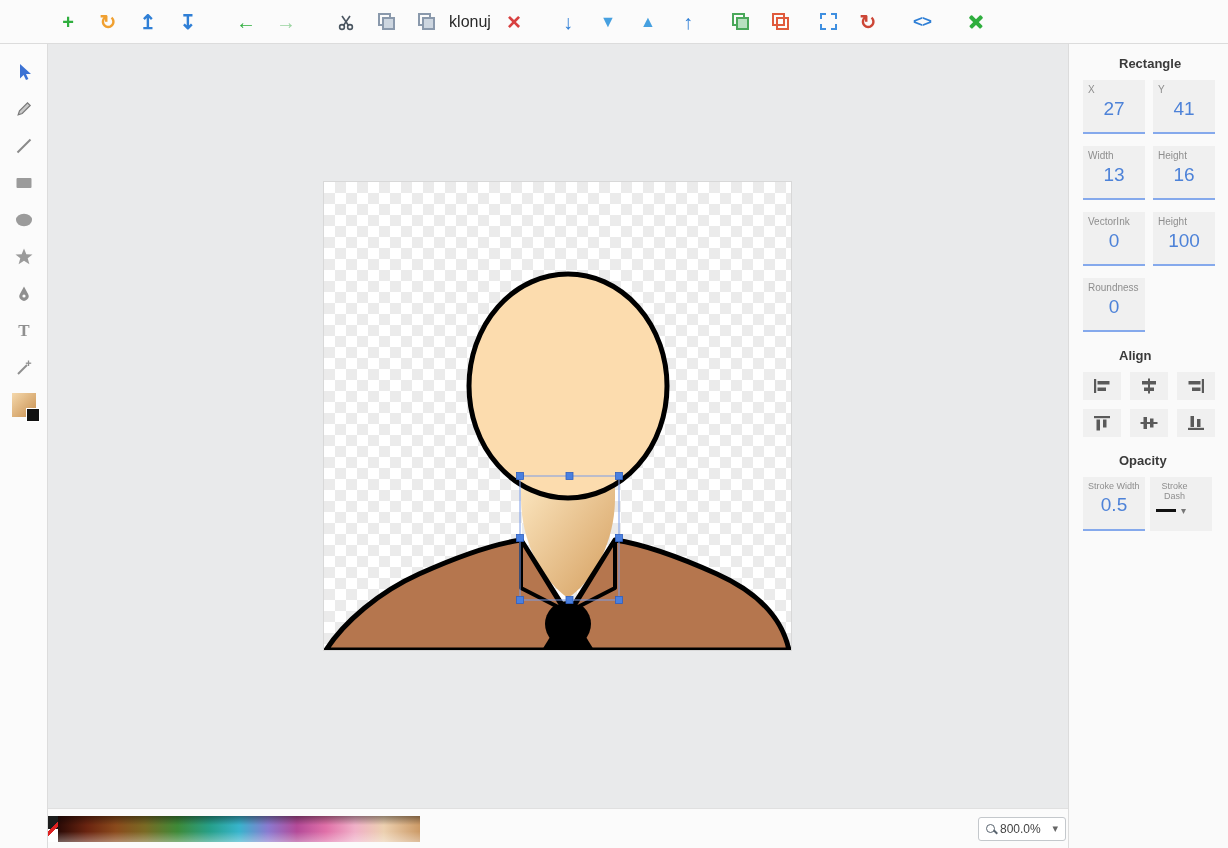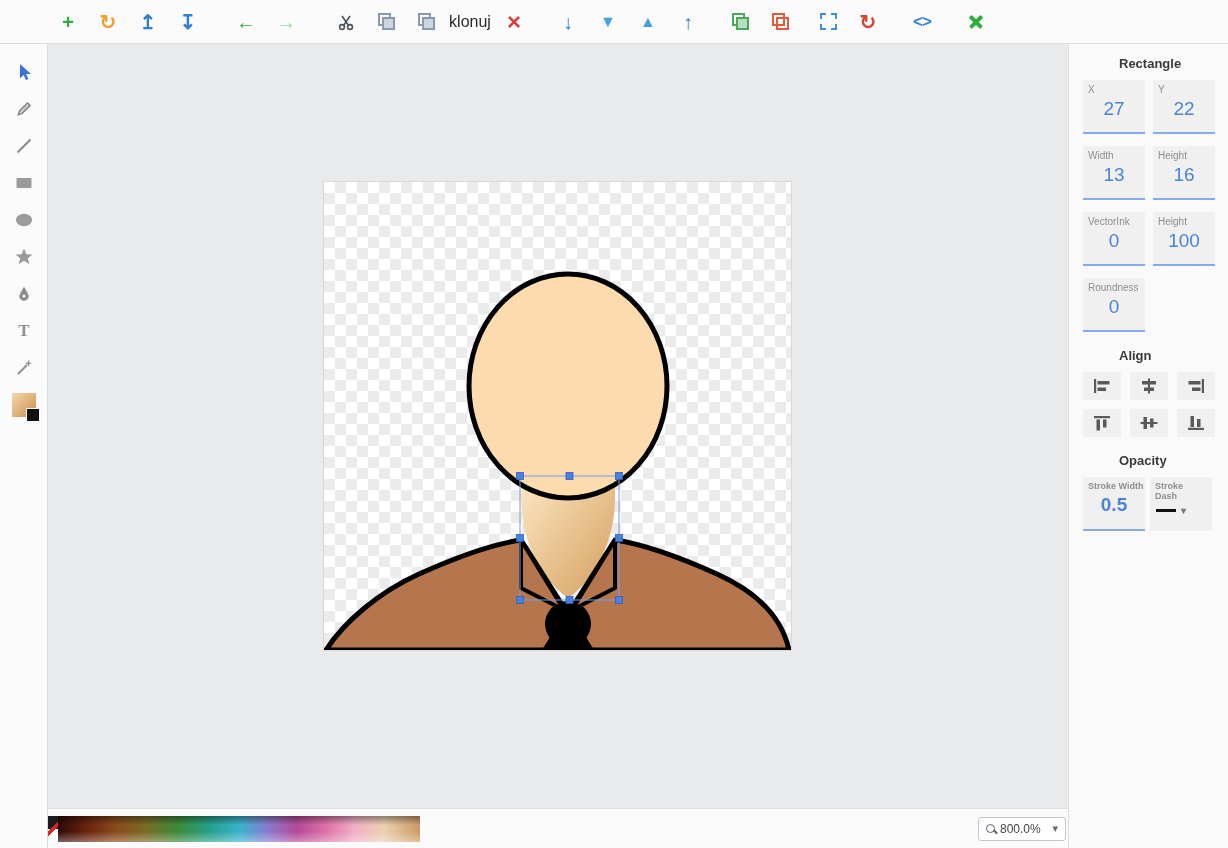--- a/index.html
+++ b/index.html
@@ -76,22 +76,22 @@
   
   .panel { width:160px; background:#fafafa; border-left:1px solid #dcdcdc; padding:12px 8px 0 14px; flex:0 0 auto; overflow:hidden; }
   .panel-title { font-size:13px; font-weight:bold; color:#3a3a3a; margin:0 0 9px 0;padding-left:36px; }
   .fields { display:flex; flex-wrap:wrap; gap:12px 8px; width:134px; margin-bottom:16px; }
   .field { width:62px; height:54px; background:#f0f0f0; border-bottom:2px solid #85a9ec; position:relative; }
   .f-label { font-size:10px; color:#8e8e8e; padding:4px 0 0 5px; white-space:nowrap; }
   .f-label.small { font-size:9px; }
   .f-value { font-size:19px; color:#4d82d8; text-align:center; margin-top:3px; }
   .align-grid { display:grid; grid-template-columns:repeat(3,38px); gap:9px 9px; width:134px; margin-bottom:16px; }
   .align-btn { height:28px; background:#f0f0f0; border:none; display:flex; align-items:center; justify-content:center; padding:0; }
-  .stroke-row { display:flex; gap:5px;font-weight:bold; }
-  .dash-field { width:62px; height:54px; background:#f0f0f0; position:relative; }
+  .stroke-row { display:flex; gap:5px; }
+  .dash-field { width:62px; height:54px; background:#f0f0f0; position:relative;text-align:center; }
   .dash-field .f-label { width:44px; white-space:normal; line-height:1.15; }
   .dash-content { display:flex; align-items:center; gap:5px; padding-left:6px; margin-top:3px; }
   .dash-line { width:20px; height:3px; background:#111; display:inline-block; }
   .dash-caret { color:#777; font-size:10px; }
 </style>
 </head>
 <body>
 
 <div class="app">
 
@@ -282,21 +282,21 @@
     <div class="panel">
       <div class="panel-title">Rectangle</div>
 
       <div class="fields">
         <div class="field">
           <div class="f-label">X</div>
           <div class="f-value">27</div>
         </div>
         <div class="field">
           <div class="f-label">Y</div>
-          <div class="f-value">22</div>
+          <div class="f-value">41</div>
         </div>
         <div class="field">
           <div class="f-label">Width</div>
           <div class="f-value">13</div>
         </div>
         <div class="field">
           <div class="f-label">Height</div>
           <div class="f-value">16</div>
         </div>
         <div class="field">

